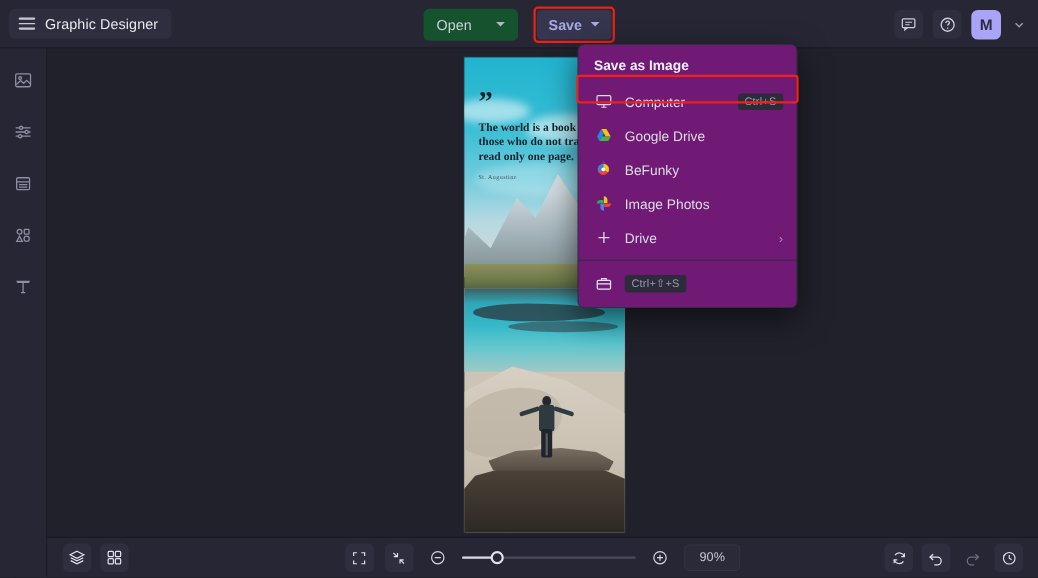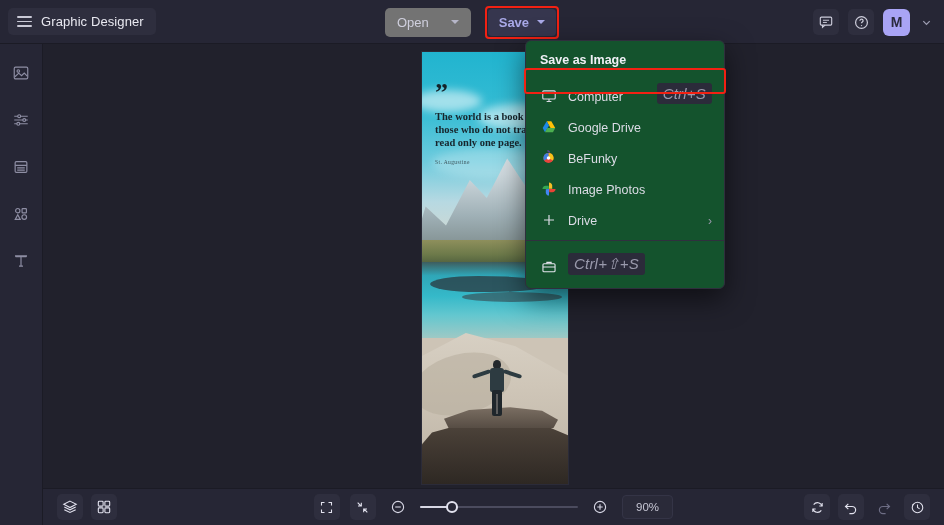--- a/index.html
+++ b/index.html
@@ -37,21 +37,21 @@
   .app-title { color:#e8e8f0; font-size:13px; letter-spacing:.1px; }
 
   .hdr-center {
     position:absolute; left:0; top:0; width:944px; height:44px;
     display:flex; align-items:center; justify-content:center; gap:14px;
     pointer-events:none;
   }
   .hdr-center > * { pointer-events:auto; }
   .btn-open {
     display:flex; align-items:center; gap:22px;
-    background:#737373; color:#cfcfdd; font-size:13px;
+    background:#14532d; color:#cfcfdd; font-size:13px;
     border-radius:5px; padding:7px 12px; cursor:pointer;
   }
   .save-wrap {
     position: relative;
     border: 2px solid #f22113; border-radius: 4px;
     padding: 1px;
   }
   .btn-save {
     display:flex; align-items:center; gap:8px;
     background:#36364e; color:#a9a9e8; font-size:13px; font-weight:600;
@@ -174,38 +174,38 @@
     font-size:10.5px; line-height:13px; color:#17242b; font-weight:600;
   }
   .quote-author {
     margin-top:10px; font-family:"Liberation Serif", serif;
     font-size:5.5px; letter-spacing:.4px; color:#2b3a40; opacity:.85;
   }
 
   
   .menu {
     position:absolute; left:525px; top:40px; width:200px;
-    background:#14532d; border:1px solid #2f2f3d; border-radius:6px;
+    background:#701a75; border:1px solid #2f2f3d; border-radius:6px;
     padding:6px 0 6px 0; z-index:50;
     box-shadow: 0 10px 28px rgba(0,0,0,.55);
   }
   .menu-title {
     color:#f0f0f6; font-size:12.5px; font-weight:700;
     padding:6px 14px 9px 14px;
   }
   .menu-item {
     display:flex; align-items:flex-end; gap:11px;
     padding:7px 12px 7px 14px; cursor:pointer; position:relative;
     color:#dcdce6; font-size:12.5px;
   }
   .mi-icon { width:17px; height:17px; display:flex; align-items:center; justify-content:center; flex:0 0 17px; }
   .mi-label { flex:1; }
   .kbd {
-    background:#2b2b3a; color:#9a9aac; font-size:15px;
-    border-radius:3px; padding:2px 6px; letter-spacing:.2px;font-style:italic;
+    background:#2b2b3a; color:#9a9aac; font-size:10px;
+    border-radius:3px; padding:2px 6px; letter-spacing:.2px;
   }
   .hl-row {
     position:absolute; left:524px; top:68px; width:202px; height:26px;
     border:2.5px solid #f22113; border-radius:3px; z-index:60; pointer-events:none;
   }
   .menu-sep { height:1px; background:#30303f; margin:5px 0; }
   .chev-right { color:#9898aa; font-size:12px; margin-left:auto; }
 
   
   .footer {

